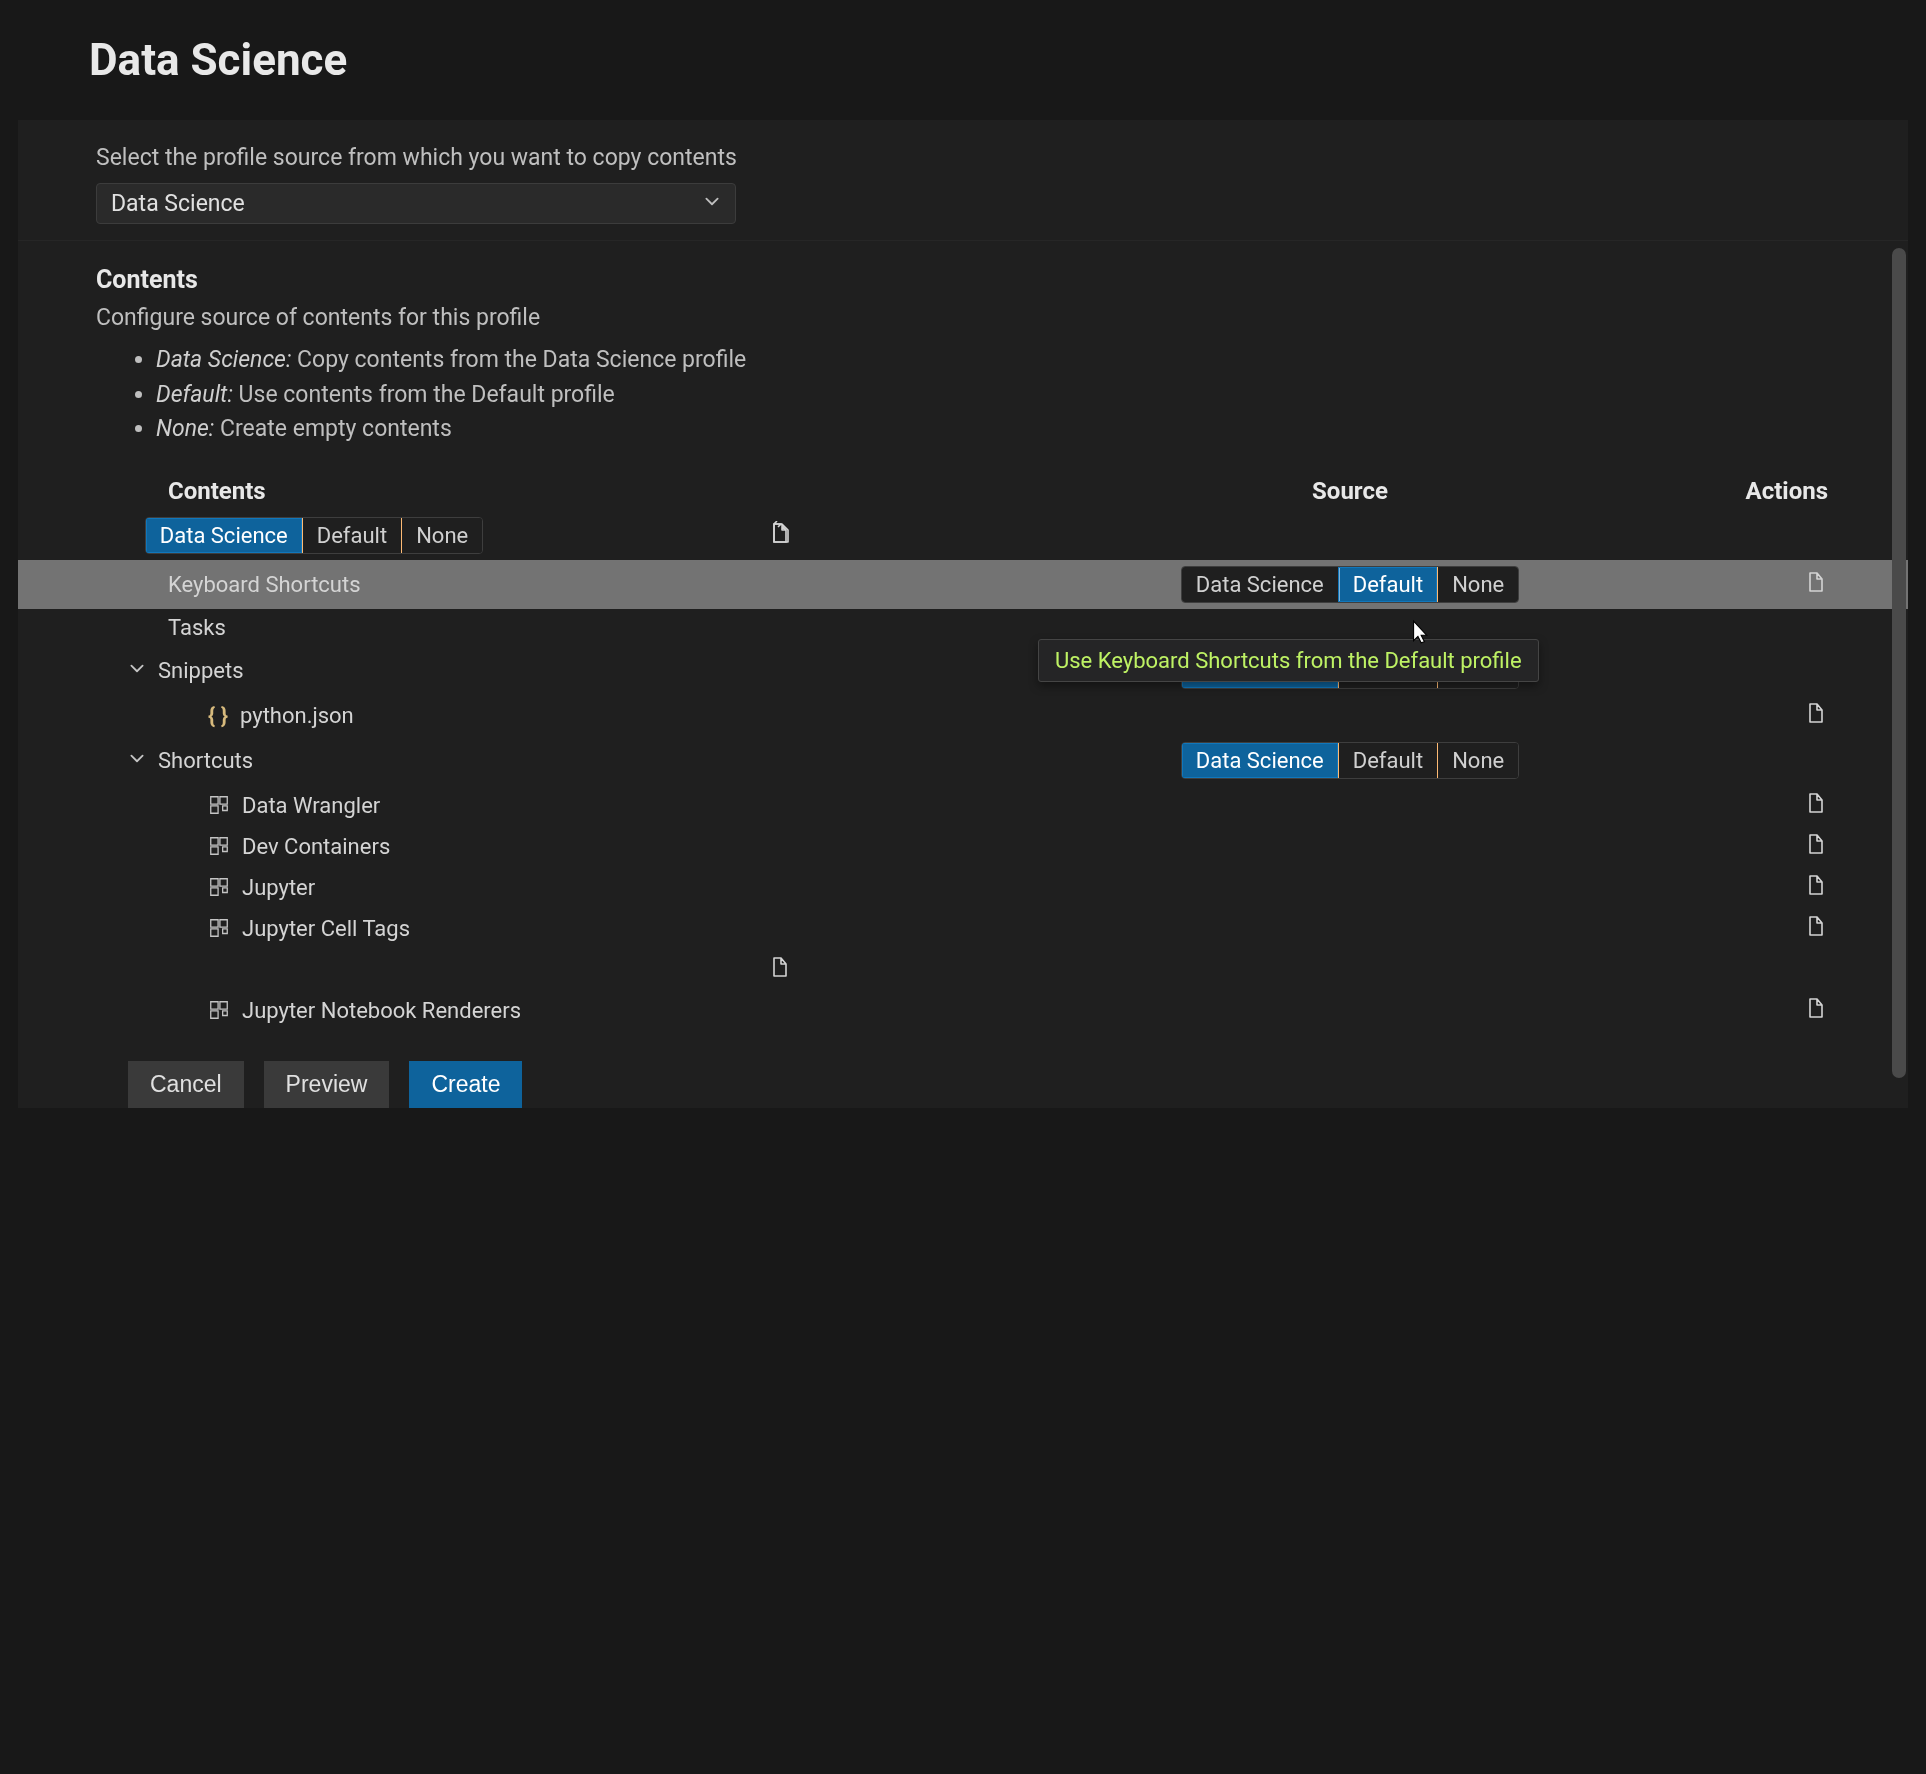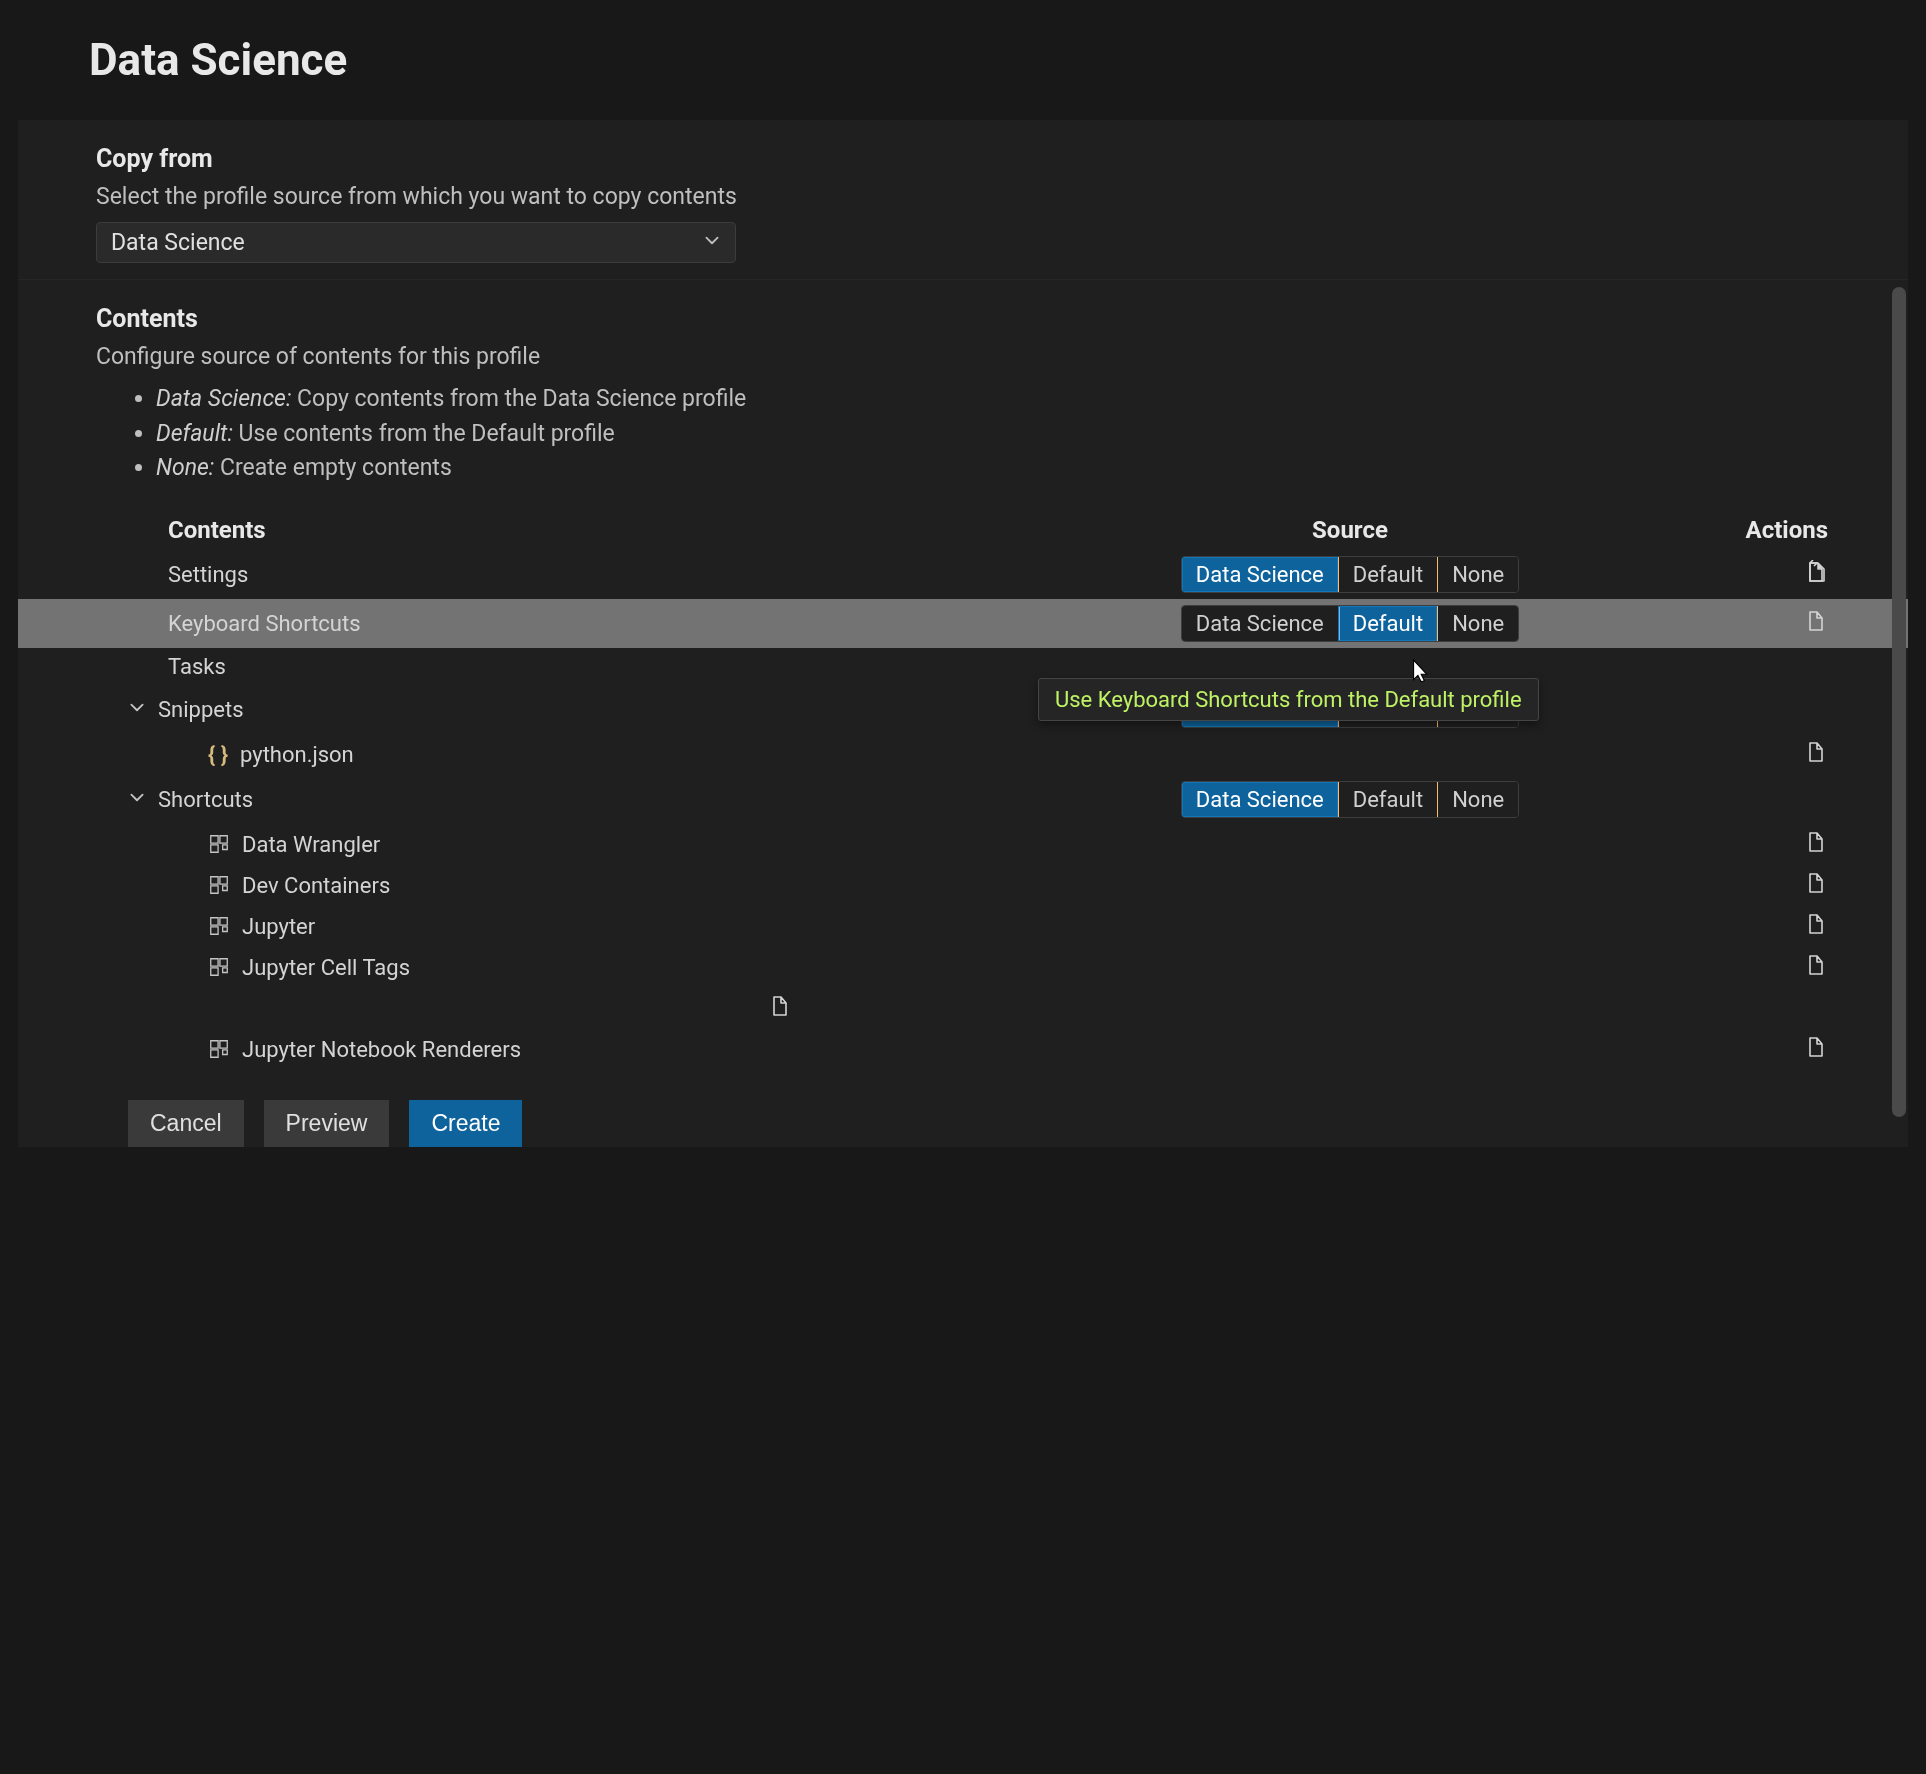--- a/index.html
+++ b/index.html
@@ -147,21 +147,20 @@
   .section.sep { border-top: 1px solid rgba(255,255,255,0.03); }
 </style>
 </head>
 <body>
 
 <div class="page-title">Data Science</div>
 
 <div class="panel">
 
   <div class="section">
-    <div class="section-heading">Copy from</div>
     <div class="section-desc">Select the profile source from which you want to copy contents</div>
     <div class="dropdown">
       <span>Data Science</span>
       <span class="chev">
         <svg width="18" height="18" viewBox="0 0 16 16">
             <path d="M3 5l5 5 5-5" stroke="#bfbfbf" stroke-width="1.6" fill="none" stroke-linecap="round" stroke-linejoin="round"></path>
           </svg>
       </span>
     </div>
   </div>
@@ -179,21 +178,20 @@
 
   <div class="table-area">
 
     <div class="hdr-row">
       <div class="cell-content">Contents</div>
       <div class="cell-source">Source</div>
       <div class="cell-actions">Actions</div>
     </div>
 
     <div class="data-row">
-      <div class="cell-content">Settings</div>
       <div class="cell-source">
         <div class="tri-btn-group">
           <div class="tri-btn active">Data Science</div>
           <div class="tri-btn">Default</div>
           <div class="tri-btn">None</div>
         </div>
       </div>
       <div class="cell-actions">
         <span>
           <svg width="24" height="24" viewBox="0 0 24 24" fill="none">

